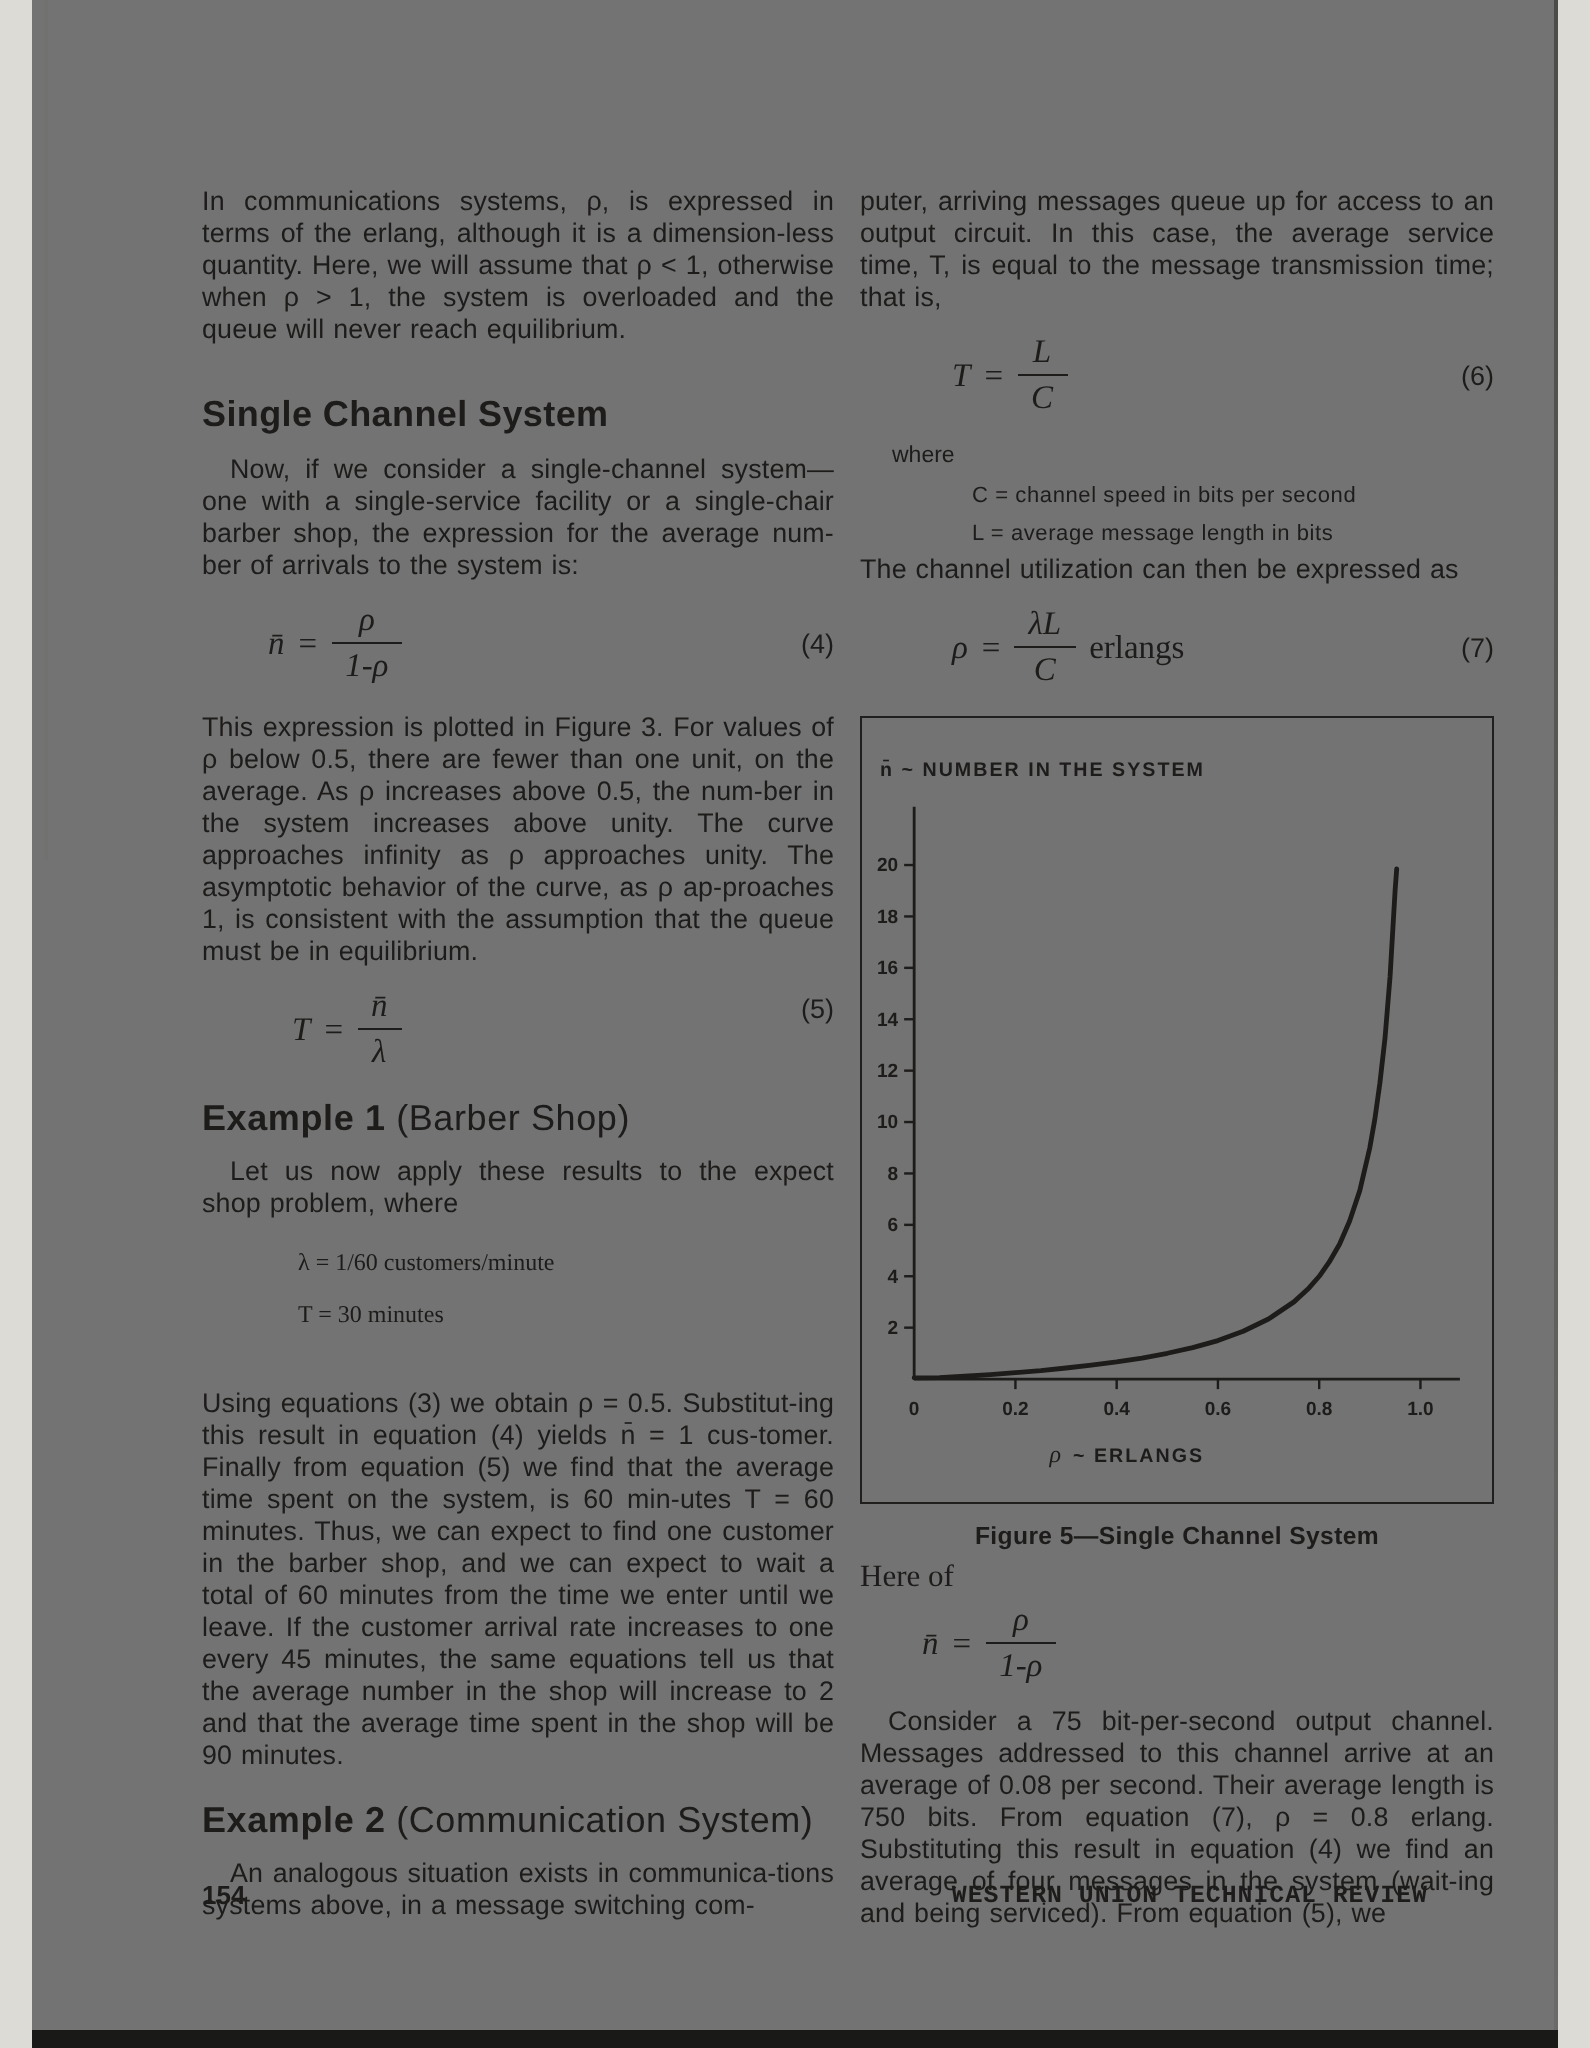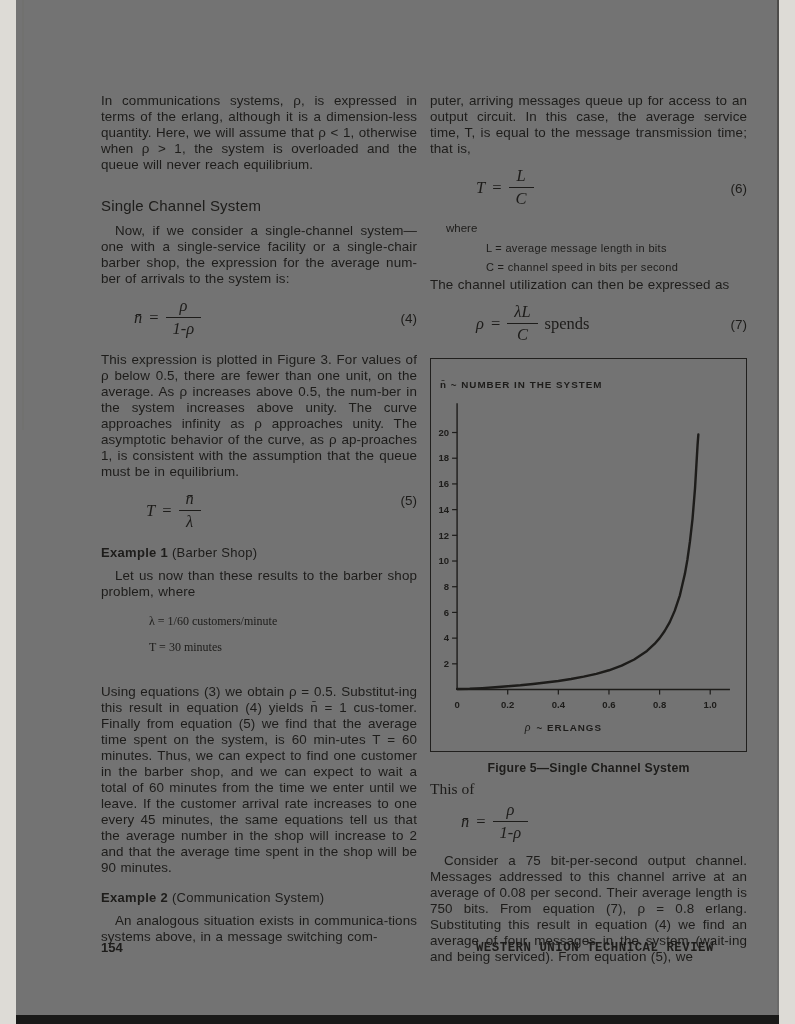--- a/index.html
+++ b/index.html
@@ -17,22 +17,22 @@
   .col-left{left:85px;width:316px;}
   .col-right{left:414px;width:317px;}
 
   .body-text{
     margin:0;font-size:13.4px;line-height:16px;text-align:justify;
     letter-spacing:.1px;word-spacing:.6px;
   }
   .indent{text-indent:14px;}
   .mb24{margin-bottom:24px;} .mb14{margin-bottom:14px;} .mb10{margin-bottom:10px;} .mb4{margin-bottom:8px;}
 
-  .section-heading{font-size:15px;font-weight:400;margin:22px 0 9px 0;letter-spacing:.2px;}
-  .example-heading{font-size:13px;margin:13px 0 8px 0;letter-spacing:.3px;}
+  .section-heading{font-size:18px;font-weight:700;margin:22px 0 9px 0;letter-spacing:.2px;}
+  .example-heading{font-size:18px;margin:13px 0 8px 0;letter-spacing:.3px;}
   .example-heading .bold{font-weight:700;}
 
   .eq{
     position:relative;display:flex;align-items:center;
     font-family:"Liberation Serif",serif;font-size:16.5px;font-style:italic;
     margin:9px 0 13px 0;padding-left:33px;
   }
   .eq.pl45{padding-left:45px;} .eq.pl46{padding-left:46px;} .eq.pl31{padding-left:31px;}
   .eq .eq-sign{margin:0 7px;font-style:normal;}
   .frac{display:inline-flex;flex-direction:column;align-items:center;}
@@ -91,21 +91,21 @@
       <span class="eq-sign">=</span>
       <span class="frac">
         <span class="num">n̄</span>
         <span class="den">λ</span>
       </span>
       <span class="eq-tag tag-top">(5)</span>
     </div>
 
     <p class="example-heading"><span class="bold">Example 1</span><span> (Barber Shop)</span></p>
 
-    <p class="body-text indent">Let us now than these results to the barber shop problem, where</p>
+    <p class="body-text indent">Let us now apply these results to the expect shop problem, where</p>
 
     <div class="given-lines">
       <div>λ = 1/60 customers/minute</div>
       <div>T = 30 minutes</div>
     </div>
 
     <p class="body-text mb14">Using equations (3) we obtain ρ = 0.5. Substitut-ing this result in equation (4) yields n̄ = 1 cus-tomer. Finally from equation (5) we find that the average time spent on the system, is 60 min-utes T = 60 minutes. Thus, we can expect to find one customer in the barber shop, and we can expect to wait a total of 60 minutes from the time we enter until we leave. If the customer arrival rate increases to one every 45 minutes, the same equations tell us that the average number in the shop will increase to 2 and that the average time spent in the shop will be 90 minutes.</p>
 
     <p class="example-heading"><span class="bold">Example 2</span><span> (Communication System)</span></p>
 
@@ -119,33 +119,33 @@
       <span>T</span>
       <span class="eq-sign">=</span>
       <span class="frac">
         <span class="num">L</span>
         <span class="den">C</span>
       </span>
       <span class="eq-tag">(6)</span>
     </div>
 
     <p class="where-label">where</p>
+    <p class="def-line mb10">C = channel speed in bits per second</p>
     <p class="def-line">L = average message length in bits</p>
-    <p class="def-line mb10">C = channel speed in bits per second</p>
 
     <p class="body-text mb4">The channel utilization can then be expressed as</p>
 
     <div class="eq pl46">
       <span>ρ</span>
       <span class="eq-sign">=</span>
       <span class="frac">
         <span class="num">λL</span>
         <span class="den">C</span>
       </span>
-      <span class="eq-suffix">spends</span>
+      <span class="eq-suffix">erlangs</span>
       <span class="eq-tag">(7)</span>
     </div>
 
     <div class="figure-box">
       <svg id="fig3svg" viewBox="0 0 314 389" preserveAspectRatio="none">
           <line x1="26" y1="44" x2="26" y2="328" stroke="#1d1c1a" stroke-width="1.4"></line>
           <line x1="26" y1="328" x2="298" y2="328" stroke="#1d1c1a" stroke-width="1.4"></line>
           <line x1="21" y1="302.4954128440367" x2="26" y2="302.4954128440367" stroke="#1d1c1a" stroke-width="1.2"></line>
           <text x="18" y="305.6954128440367" text-anchor="end" fill="#1d1c1a" font-family="&quot;Liberation Sans&quot;,sans-serif" font-size="9.5" font-weight="700">2</text>
           <line x1="21" y1="276.9908256880734" x2="26" y2="276.9908256880734" stroke="#1d1c1a" stroke-width="1.2"></line>
@@ -178,21 +178,21 @@
           <line x1="278.3364485981308" y1="328" x2="278.3364485981308" y2="333" stroke="#1d1c1a" stroke-width="1.2"></line>
           <text x="278.3364485981308" y="346" text-anchor="middle" fill="#1d1c1a" font-family="&quot;Liberation Sans&quot;,sans-serif" font-size="9.5" font-weight="700">1.0</text>
           <path d="M26.0 327.4 L38.6 327.3 L51.2 326.6 L63.9 325.8 L76.5 324.8 L89.1 323.8 L101.7 322.5 L114.3 321.1 L126.9 319.5 L139.6 317.6 L152.2 315.2 L164.8 312.4 L177.4 308.9 L190.0 304.3 L202.6 298.2 L215.3 289.7 L222.8 282.8 L227.9 277.0 L232.9 269.9 L238.0 261.1 L243.0 249.7 L248.1 234.5 L253.1 213.2 L255.6 199.1 L258.1 181.3 L260.7 158.6 L263.2 128.2 L265.7 85.7 L266.5 74.9" fill="none" stroke="#1d1c1a" stroke-width="2.4" stroke-linecap="round" stroke-linejoin="round"></path>
           <text x="9" y="29" fill="#1d1c1a" font-family="&quot;Liberation Sans&quot;,sans-serif" font-size="9.8" font-weight="700" letter-spacing="1">n̄ ~ NUMBER IN THE SYSTEM</text>
           <text x="131.98130841121497" y="369" text-anchor="middle" fill="#1d1c1a"><tspan font-family="&quot;Liberation Serif&quot;,serif" font-style="italic" font-size="12">ρ</tspan><tspan font-family="&quot;Liberation Sans&quot;,sans-serif" font-size="9.8" font-weight="700" letter-spacing="1" dx="6">~ ERLANGS</tspan></text>
         </svg>
     </div>
 
     <p class="figure-caption">Figure 5—Single Channel System</p>
 
-    <p class="plot-of">This of</p>
+    <p class="plot-of">Here of</p>
 
     <div class="eq pl31" style="margin-top:2px;margin-bottom:10px;">
       <span>n̄</span>
       <span class="eq-sign">=</span>
       <span class="frac">
         <span class="num">ρ</span>
         <span class="den">1-ρ</span>
       </span>
     </div>
 

